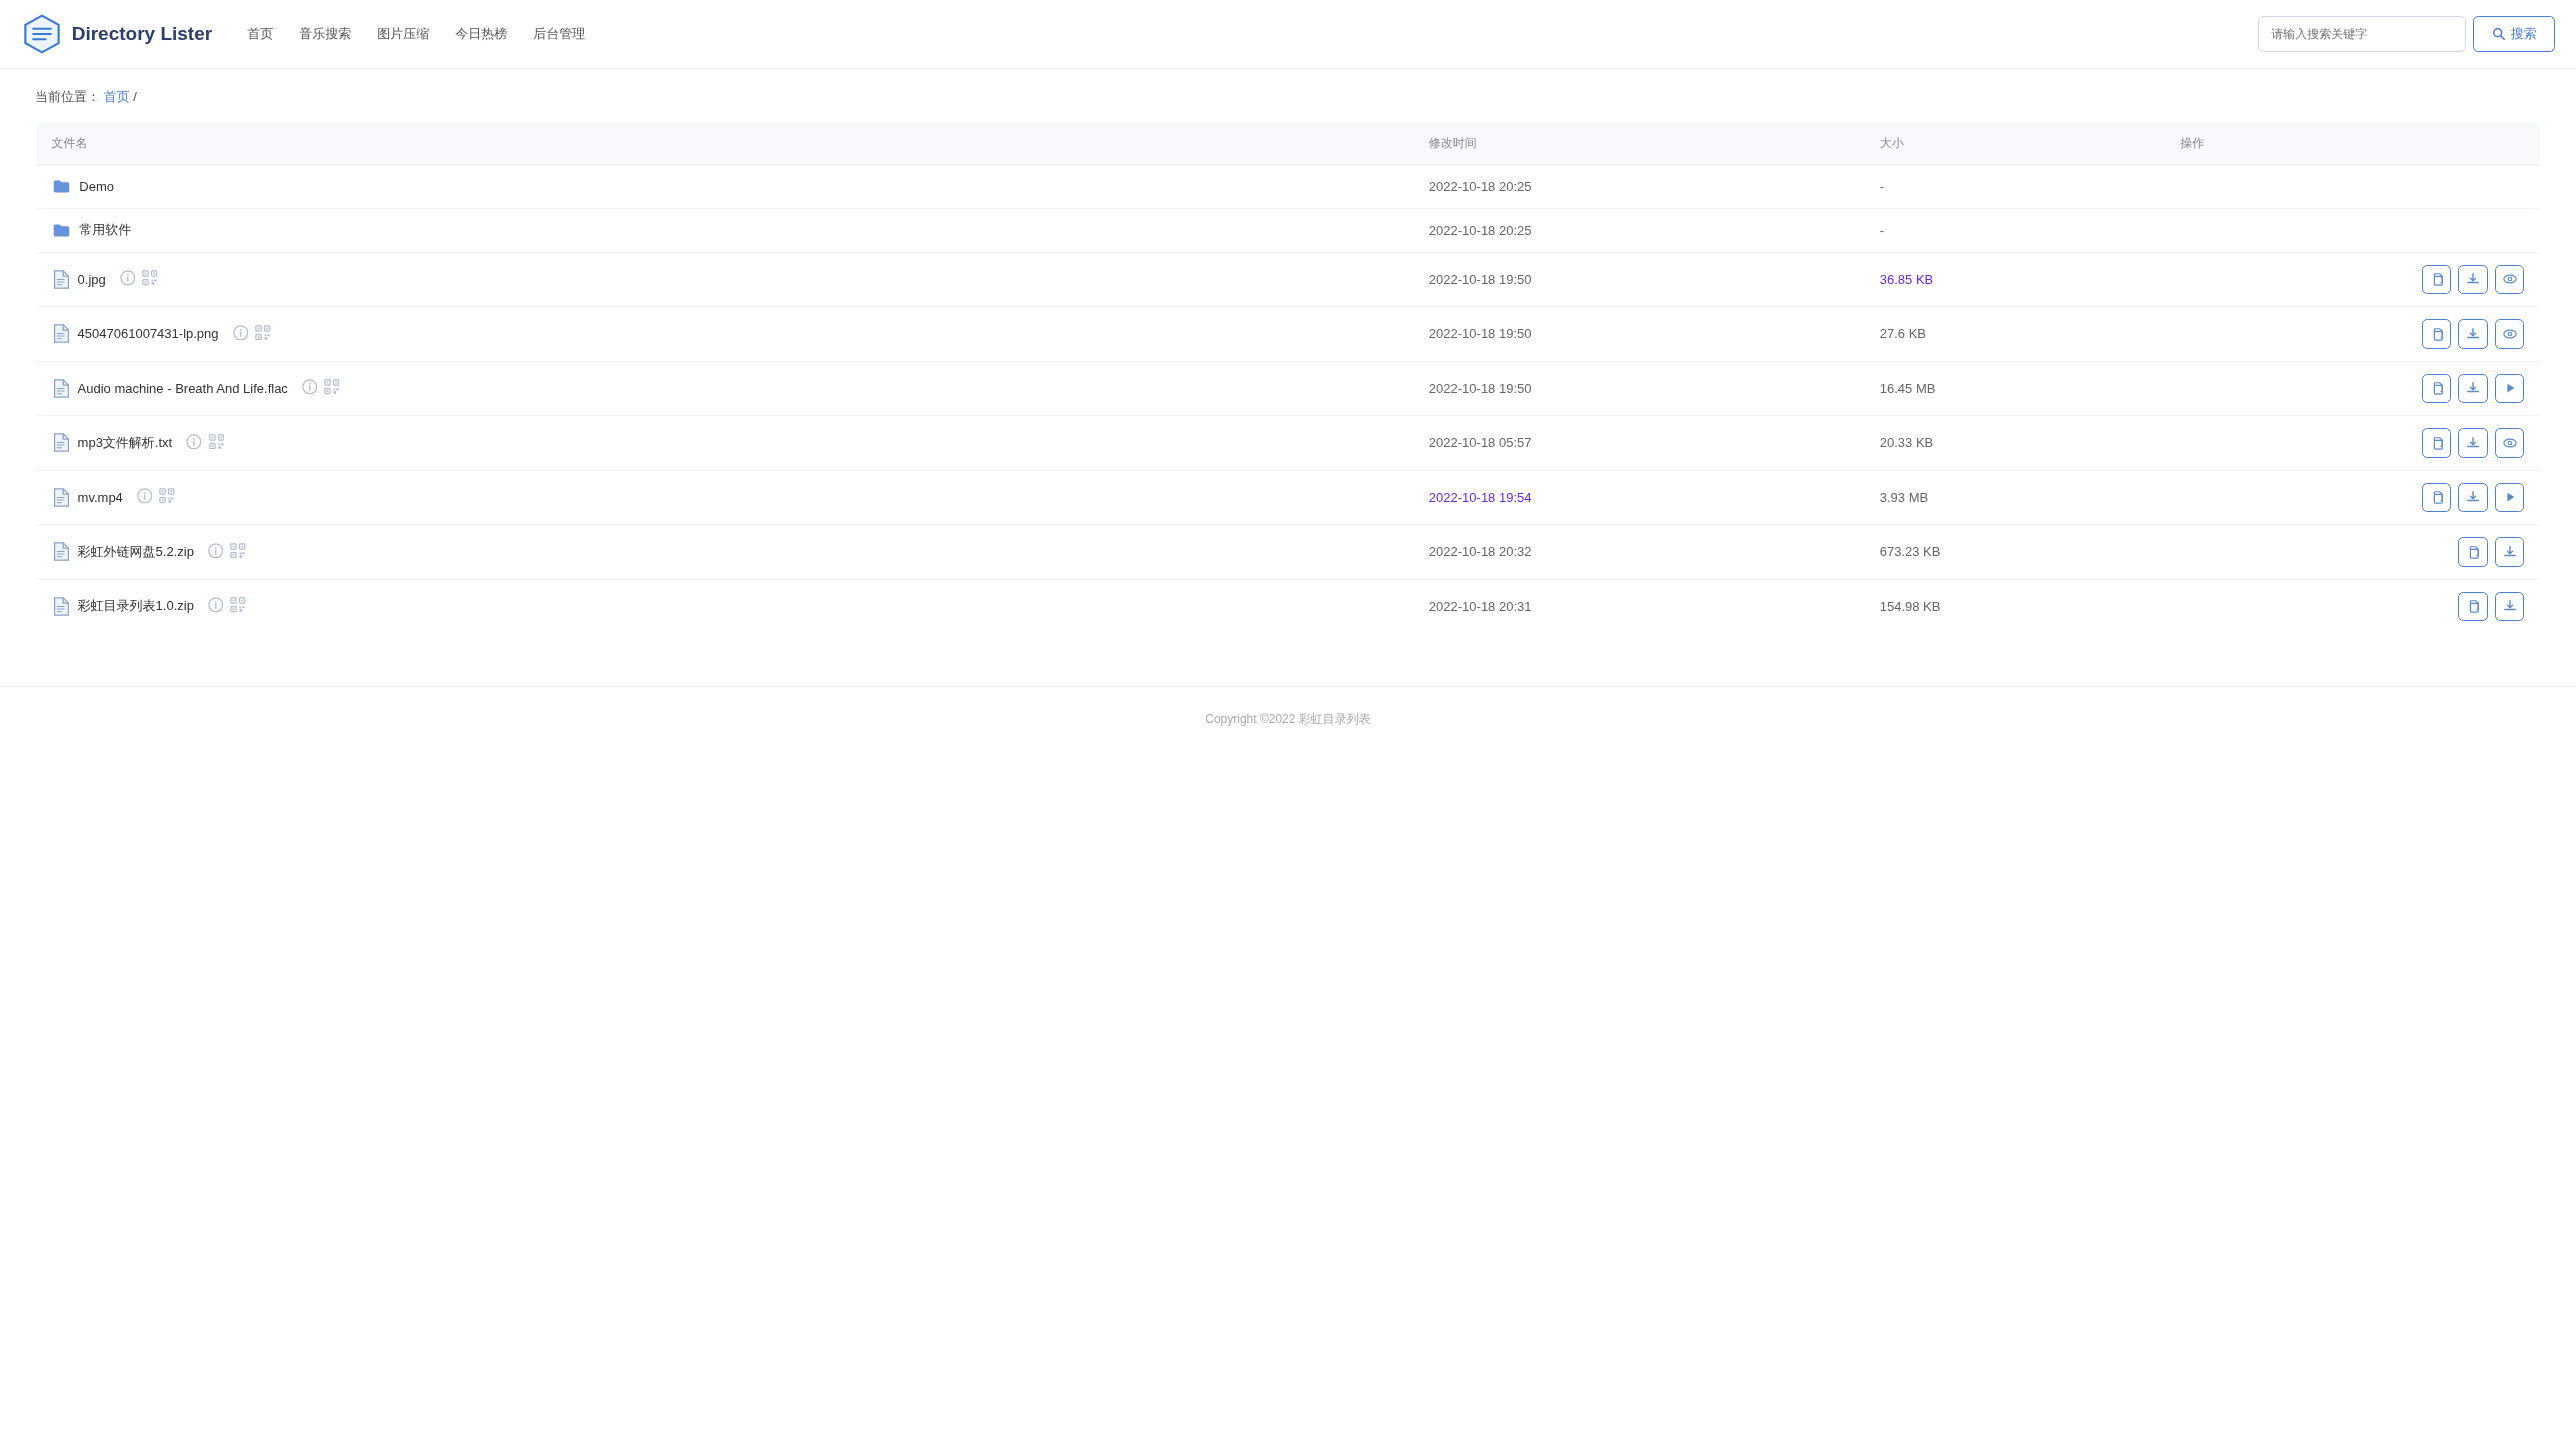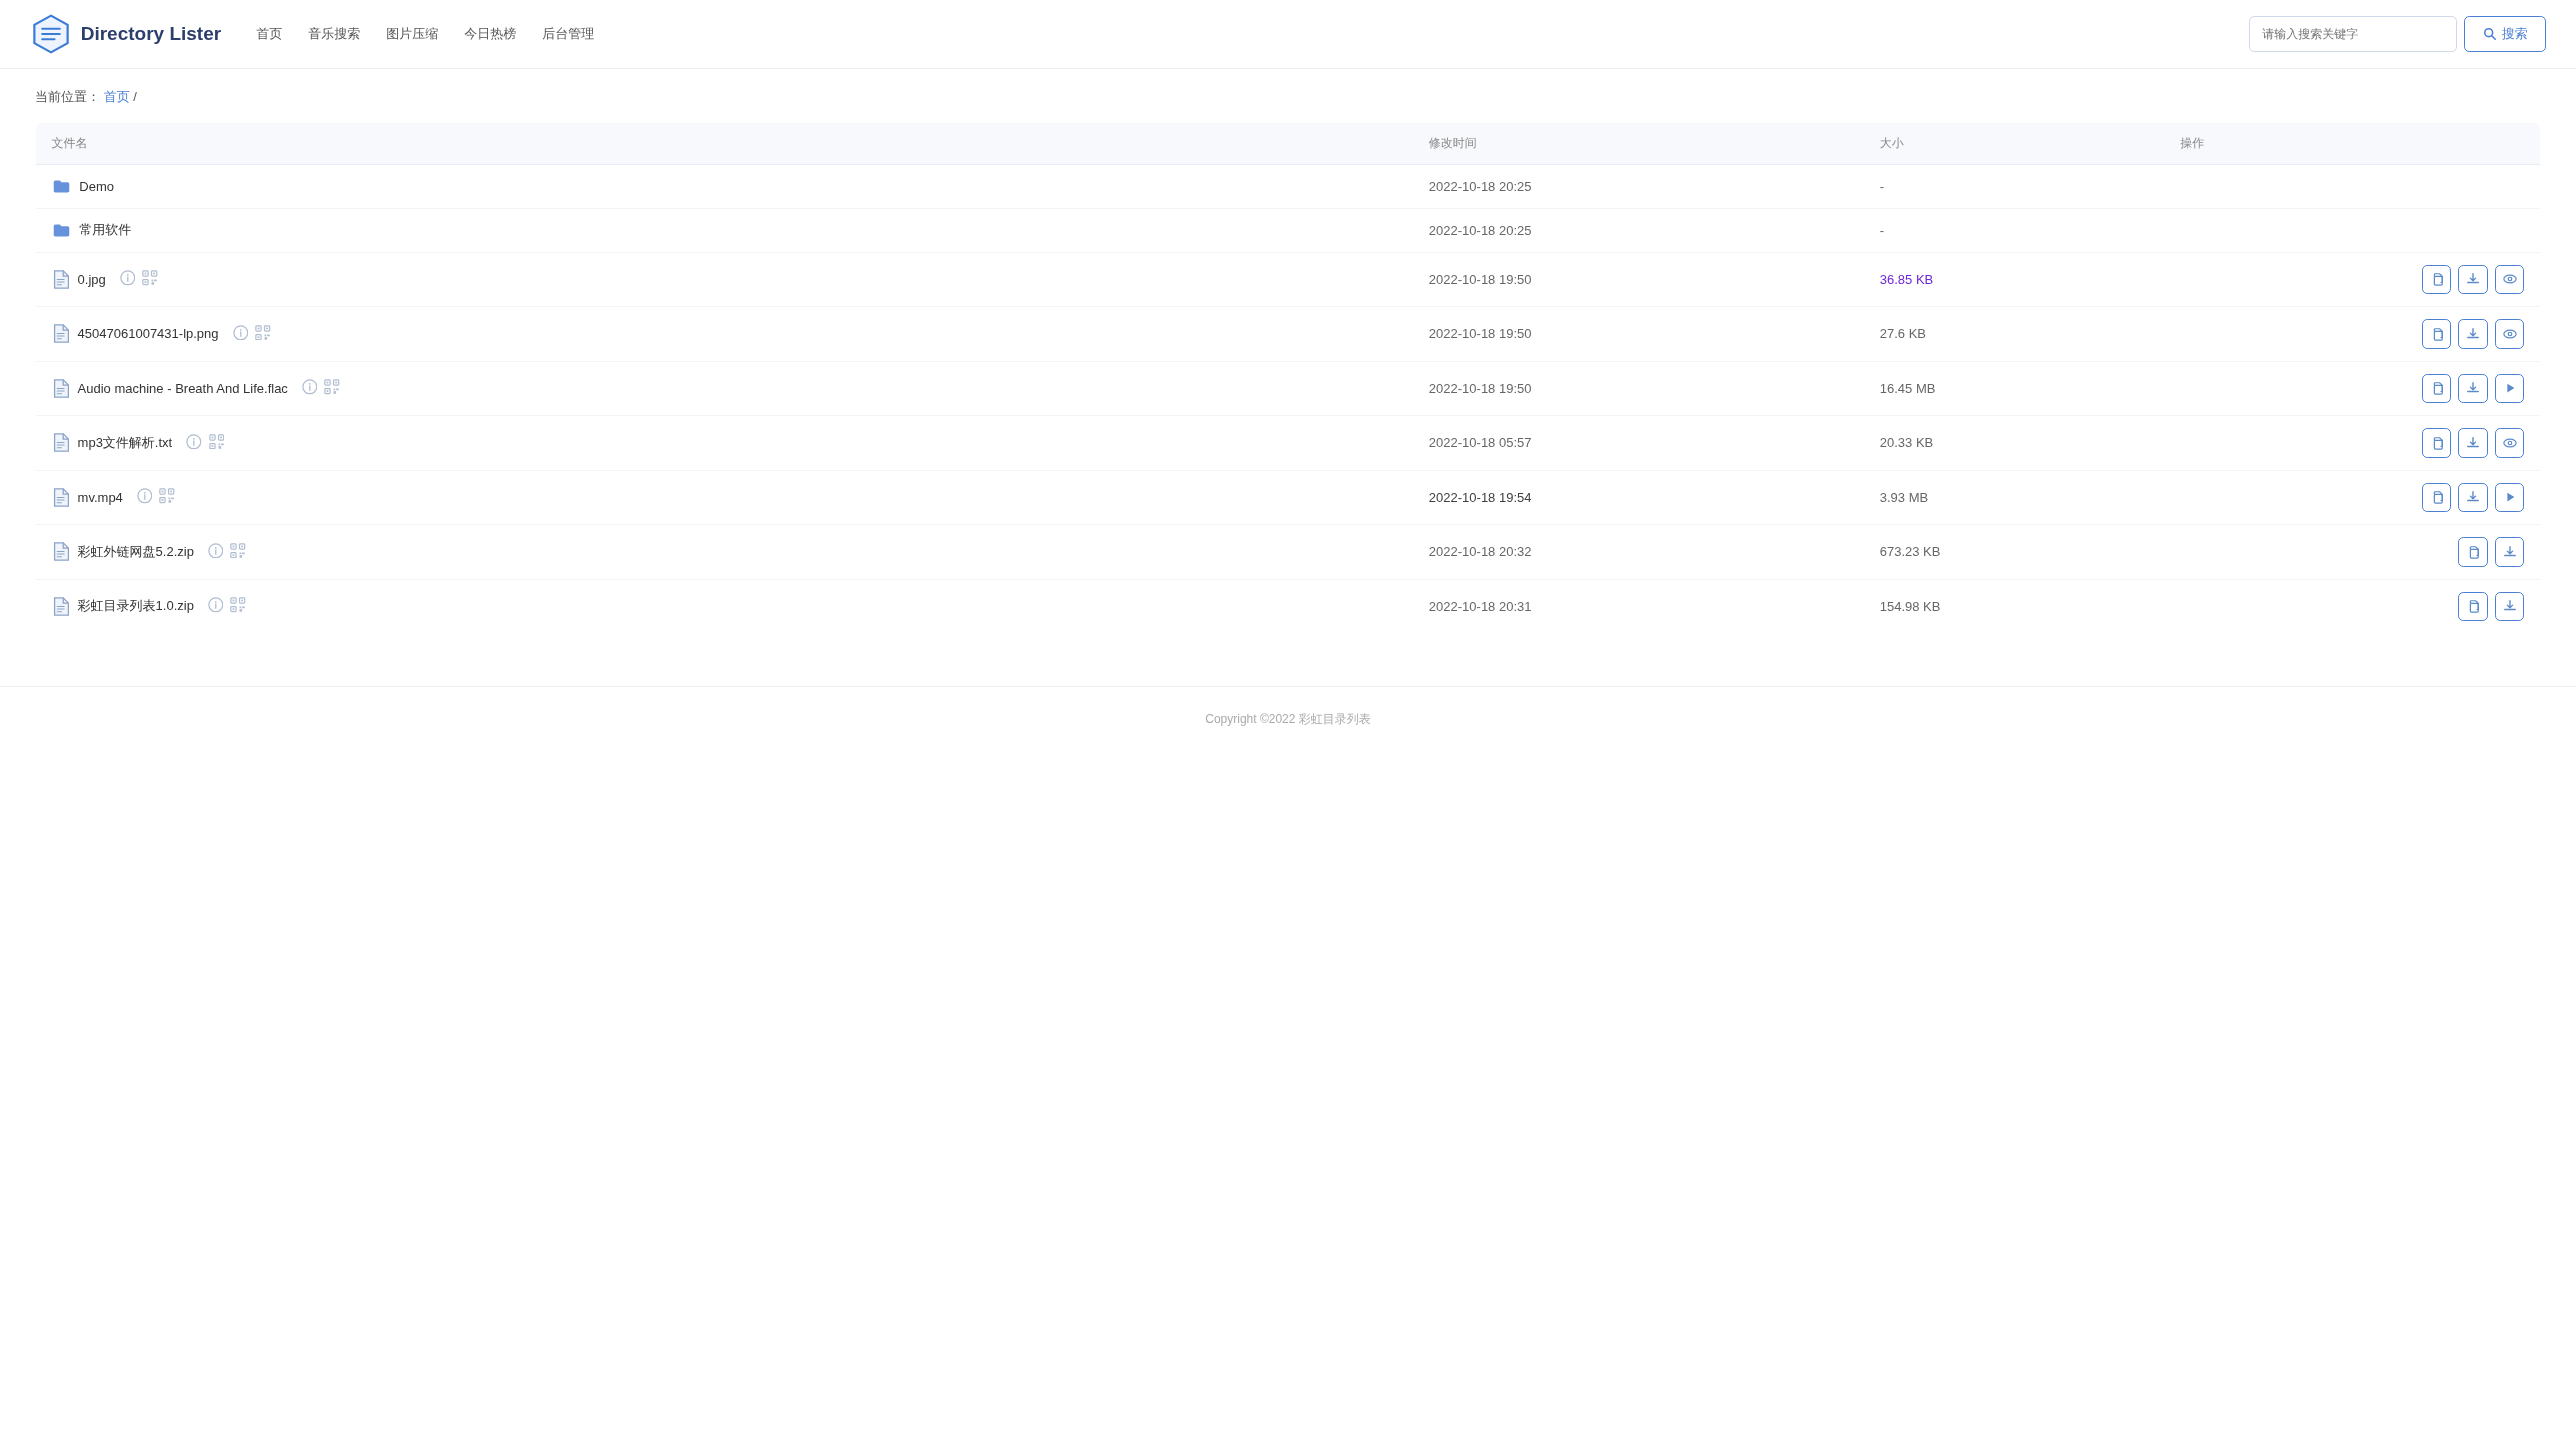--- a/index.html
+++ b/index.html
@@ -2,21 +2,21 @@
 <html style="font-size:14px"><head>
   <meta charset="utf-8">
   <style>
     * { margin: 0; padding: 0; box-sizing: border-box; }
     body { font-family: -apple-system, BlinkMacSystemFont, 'Segoe UI', 'PingFang SC', 'Microsoft YaHei', sans-serif; background: #fff; color: #333; font-size: 13px; }
 
     
     .header {
       display: flex;
       align-items: center;
-      padding: 0 30px;
+      padding: 0 21px;
       height: 69px;
       border-bottom: 0.9px solid #eee;
     }
     .logo-area {
       display: flex;
       align-items: center;
       gap: 8.7px;
       margin-right: 35px;
     }
     .logo-icon {
@@ -470,21 +470,21 @@
                   <rect x="1" y="11" width="6" height="6" rx="1" stroke="#b0bdd0" stroke-width="1.4"></rect>
                   <rect x="3" y="3" width="2" height="2" fill="#b0bdd0"></rect>
                   <rect x="13" y="3" width="2" height="2" fill="#b0bdd0"></rect>
                   <rect x="3" y="13" width="2" height="2" fill="#b0bdd0"></rect>
                   <rect x="11" y="11" width="2" height="2" fill="#b0bdd0"></rect>
                   <rect x="14" y="11" width="3" height="2" fill="#b0bdd0"></rect>
                   <rect x="11" y="14" width="3" height="3" fill="#b0bdd0"></rect>
                 </svg></span>
             </div>
           </td>
-          <td style="color: #404040;">2022-10-18 19:54</td>
+          <td style="color: #6d28d9;">2022-10-18 19:54</td>
           <td style="color: rgb(102, 102, 102);">3.93 MB</td>
           <td class="col-action">
             <div style="display: flex; gap: 7px; justify-content: flex-end;">
               <button class="icon-btn blue">
                 <svg width="14" height="14" viewBox="0 0 16 16" fill="none">
                   <rect x="5" y="5" width="9" height="10" rx="1.2" stroke="#5b8ac9" stroke-width="1.4"></rect>
                   <path d="M5 5V3a1 1 0 011-1h5l3 3v6a1 1 0 01-1 1h-1" stroke="#5b8ac9" stroke-width="1.4" fill="none"></path>
                 </svg>
               </button>
               <button class="icon-btn blue">

